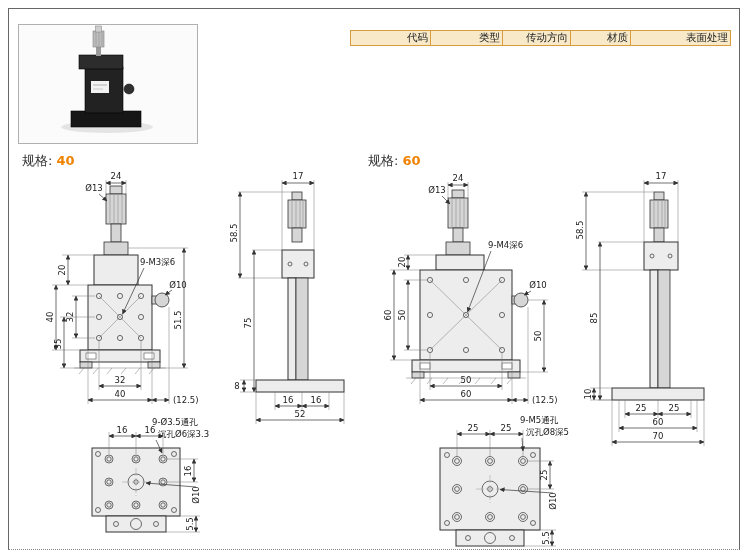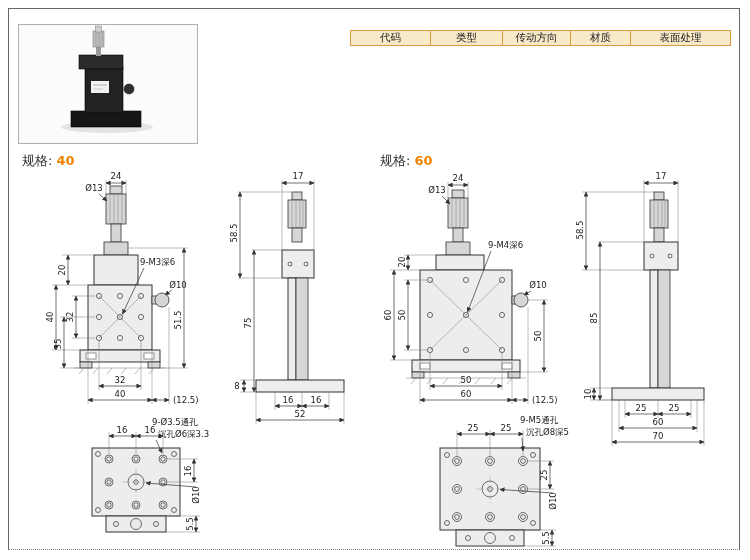--- a/index.html
+++ b/index.html
@@ -1,20 +1,20 @@
 <!DOCTYPE html>
 <html><head>
 <meta charset="utf-8">
 <style>
   html,body{margin:0;padding:0}
   body{width:750px;height:560px;position:relative;background:#fff;font-family:"DejaVu Sans",sans-serif;overflow:hidden}
   .frame{position:absolute;left:8px;top:8px;width:732px;height:542px;border:1px solid #666;border-bottom:1px dotted #888;box-sizing:border-box;background:#fff}
   .photo-box{position:absolute;left:18px;top:24px;width:178px;height:118px;border:1px solid #b0b0b0;background:#fbfbfb}
   .spec-table{position:absolute;left:350px;top:30px;border-collapse:collapse;table-layout:fixed;font-size:10.5px}
-  .spec-table th,.spec-table td{border:1px solid #d89c3e;text-align:center;padding:0 2px;height:14px;font-weight:normal;color:#222;overflow:hidden;white-space:nowrap}
+  .spec-table th,.spec-table td{border:1px solid #d89c3e;text-align:right;padding:0 2px;height:14px;font-weight:normal;color:#222;overflow:hidden;white-space:nowrap}
   .spec-table th{background:#f8e9c9}
   .spec-table td.code{color:#f08300;font-weight:bold}
   .sec-label{position:absolute;font-size:13px;color:#333}
   .sec-label b{color:#f08300;font-weight:bold;margin-left:4px}
   .drawings{position:absolute;left:0;top:168px}
   svg text{font-family:"DejaVu Sans",sans-serif}
   .dt{font-size:8.5px;fill:#1a1a1a}
   .sh{fill:#ededed;stroke:#333;stroke-width:1}
   .sh2{fill:#d6d6d6;stroke:#333;stroke-width:0.8}
   .slot{fill:#fff;stroke:#555;stroke-width:0.6}
@@ -64,21 +64,21 @@
     <th>传动方向</th>
     <th>材质</th>
     <th>表面处理</th>
   </tr>
 </tbody>
   </table>
 
 <div class="sec-label" style="left:22px;top:152px">
   <span>规格:</span><b>40</b>
 </div>
-<div class="sec-label" style="left:380px;top:152px">
+<div class="sec-label" style="left:368px;top:152px">
   <span>规格:</span><b>60</b>
 </div>
 
 <svg class="drawings" width="750" height="392" viewBox="0 0 750 392">
   <defs>
     <marker id="ar" viewBox="0 0 8 8" refX="7.5" refY="4" markerWidth="7" markerHeight="7" orient="auto-start-reverse">
       <path d="M0,0 L8,4 L0,8 z" fill="#333"></path>
     </marker>
   </defs>
 

